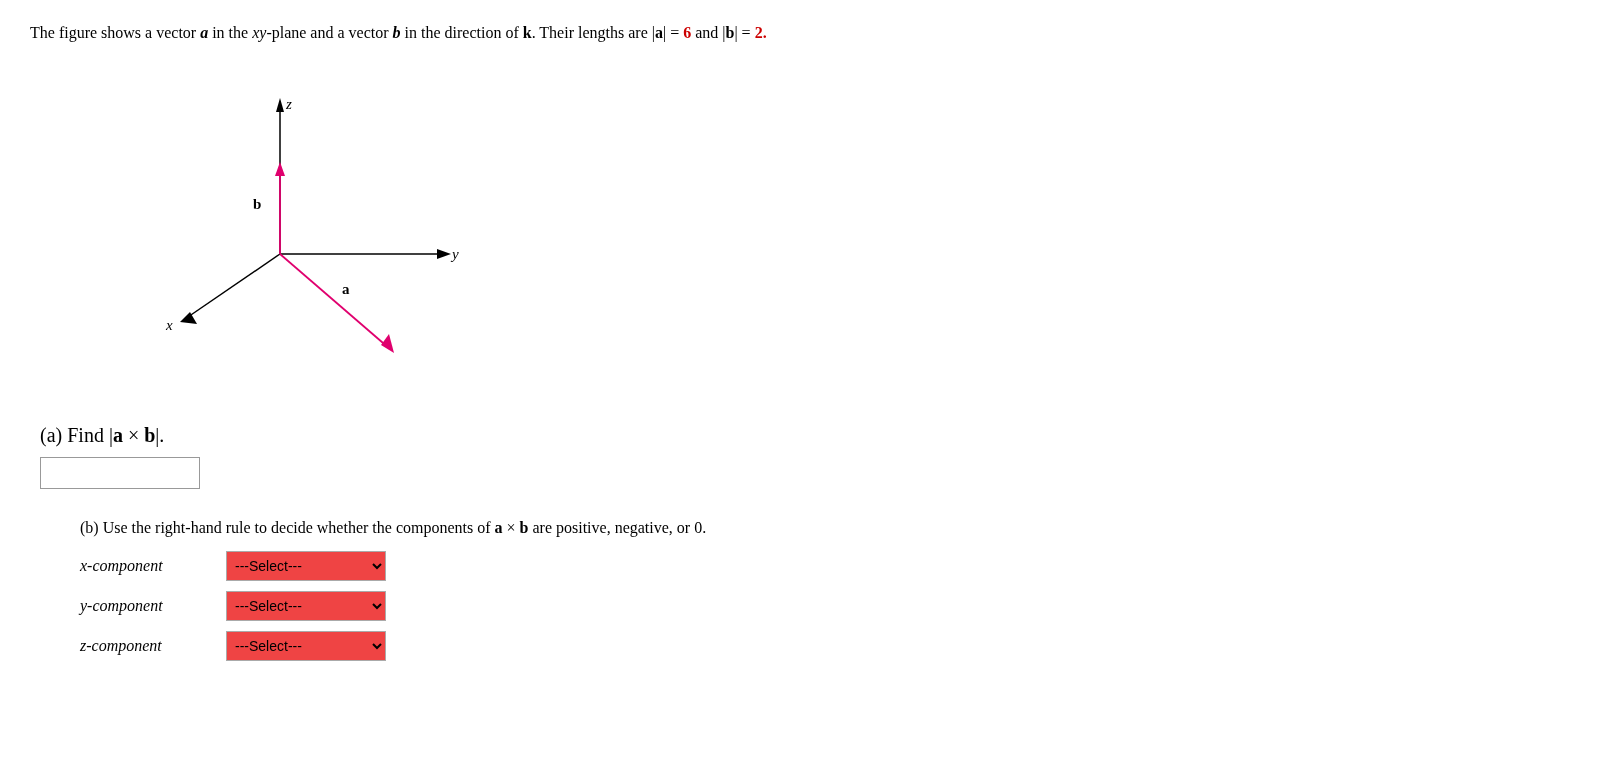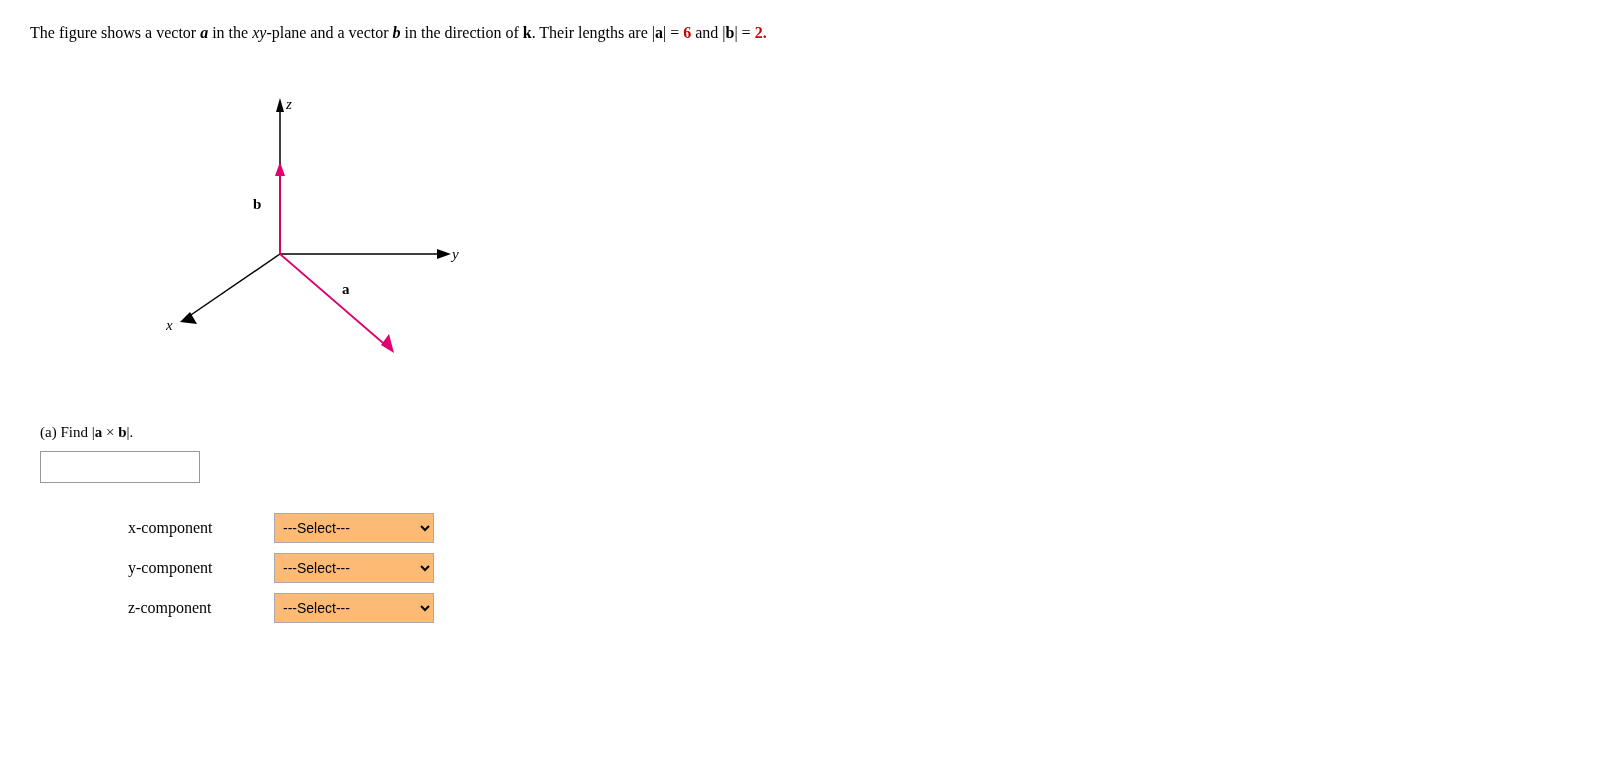--- a/index.html
+++ b/index.html
@@ -30,21 +30,21 @@
     svg.diagram {
       width: 380px;
       height: 340px;
     }
 
     .part-a {
       margin-bottom: 30px;
       margin-left: 10px;
     }
     .part-a-label {
-      font-size: 15px;
+      font-size: 20px;
       margin-bottom: 10px;
       margin-top: 15px;
     }
     .part-a-input {
       display: block;
       width: 160px;
       height: 32px;
       border: 1px solid #999;
       background: #fff;
       font-size: 15px;
@@ -60,27 +60,27 @@
     }
     .component-row {
       display: flex;
       align-items: center;
       margin-bottom: 10px;
       gap: 16px;
     }
     .component-name {
       font-size: 16px;
       width: 130px;
-      margin-left: 48px;
+      font-style: italic;
     }
     .component-select {
       width: 160px;
       height: 30px;
       border: 1px solid #aaa;
-      background: #fdba74;
+      background: #ef4444;
       font-size: 14px;
       padding: 2px 4px;
       appearance: auto;
       -webkit-appearance: auto;
     }
   </style>
 </head>
 <body>
 
 <p class="intro-text">
@@ -123,20 +123,23 @@
 </div>
 
 <div class="part-a">
   <div class="part-a-label">
     (a) Find |<strong>a</strong> × <strong>b</strong>|.
   </div>
   <input type="text" class="part-a-input" value="" placeholder="" style="">
 </div>
 
 <div class="part-b">
+  <div class="part-b-label">
+    (b) Use the right-hand rule to decide whether the components of <strong>a</strong> × <strong>b</strong> are positive, negative, or 0.
+  </div>
 
   <div class="component-row">
     <span class="component-name">x-component</span>
     <select class="component-select">
       <option value="">---Select---</option>
       <option value="positive">positive</option>
       <option value="negative">negative</option>
       <option value="0">0</option>
     </select>
   </div>

